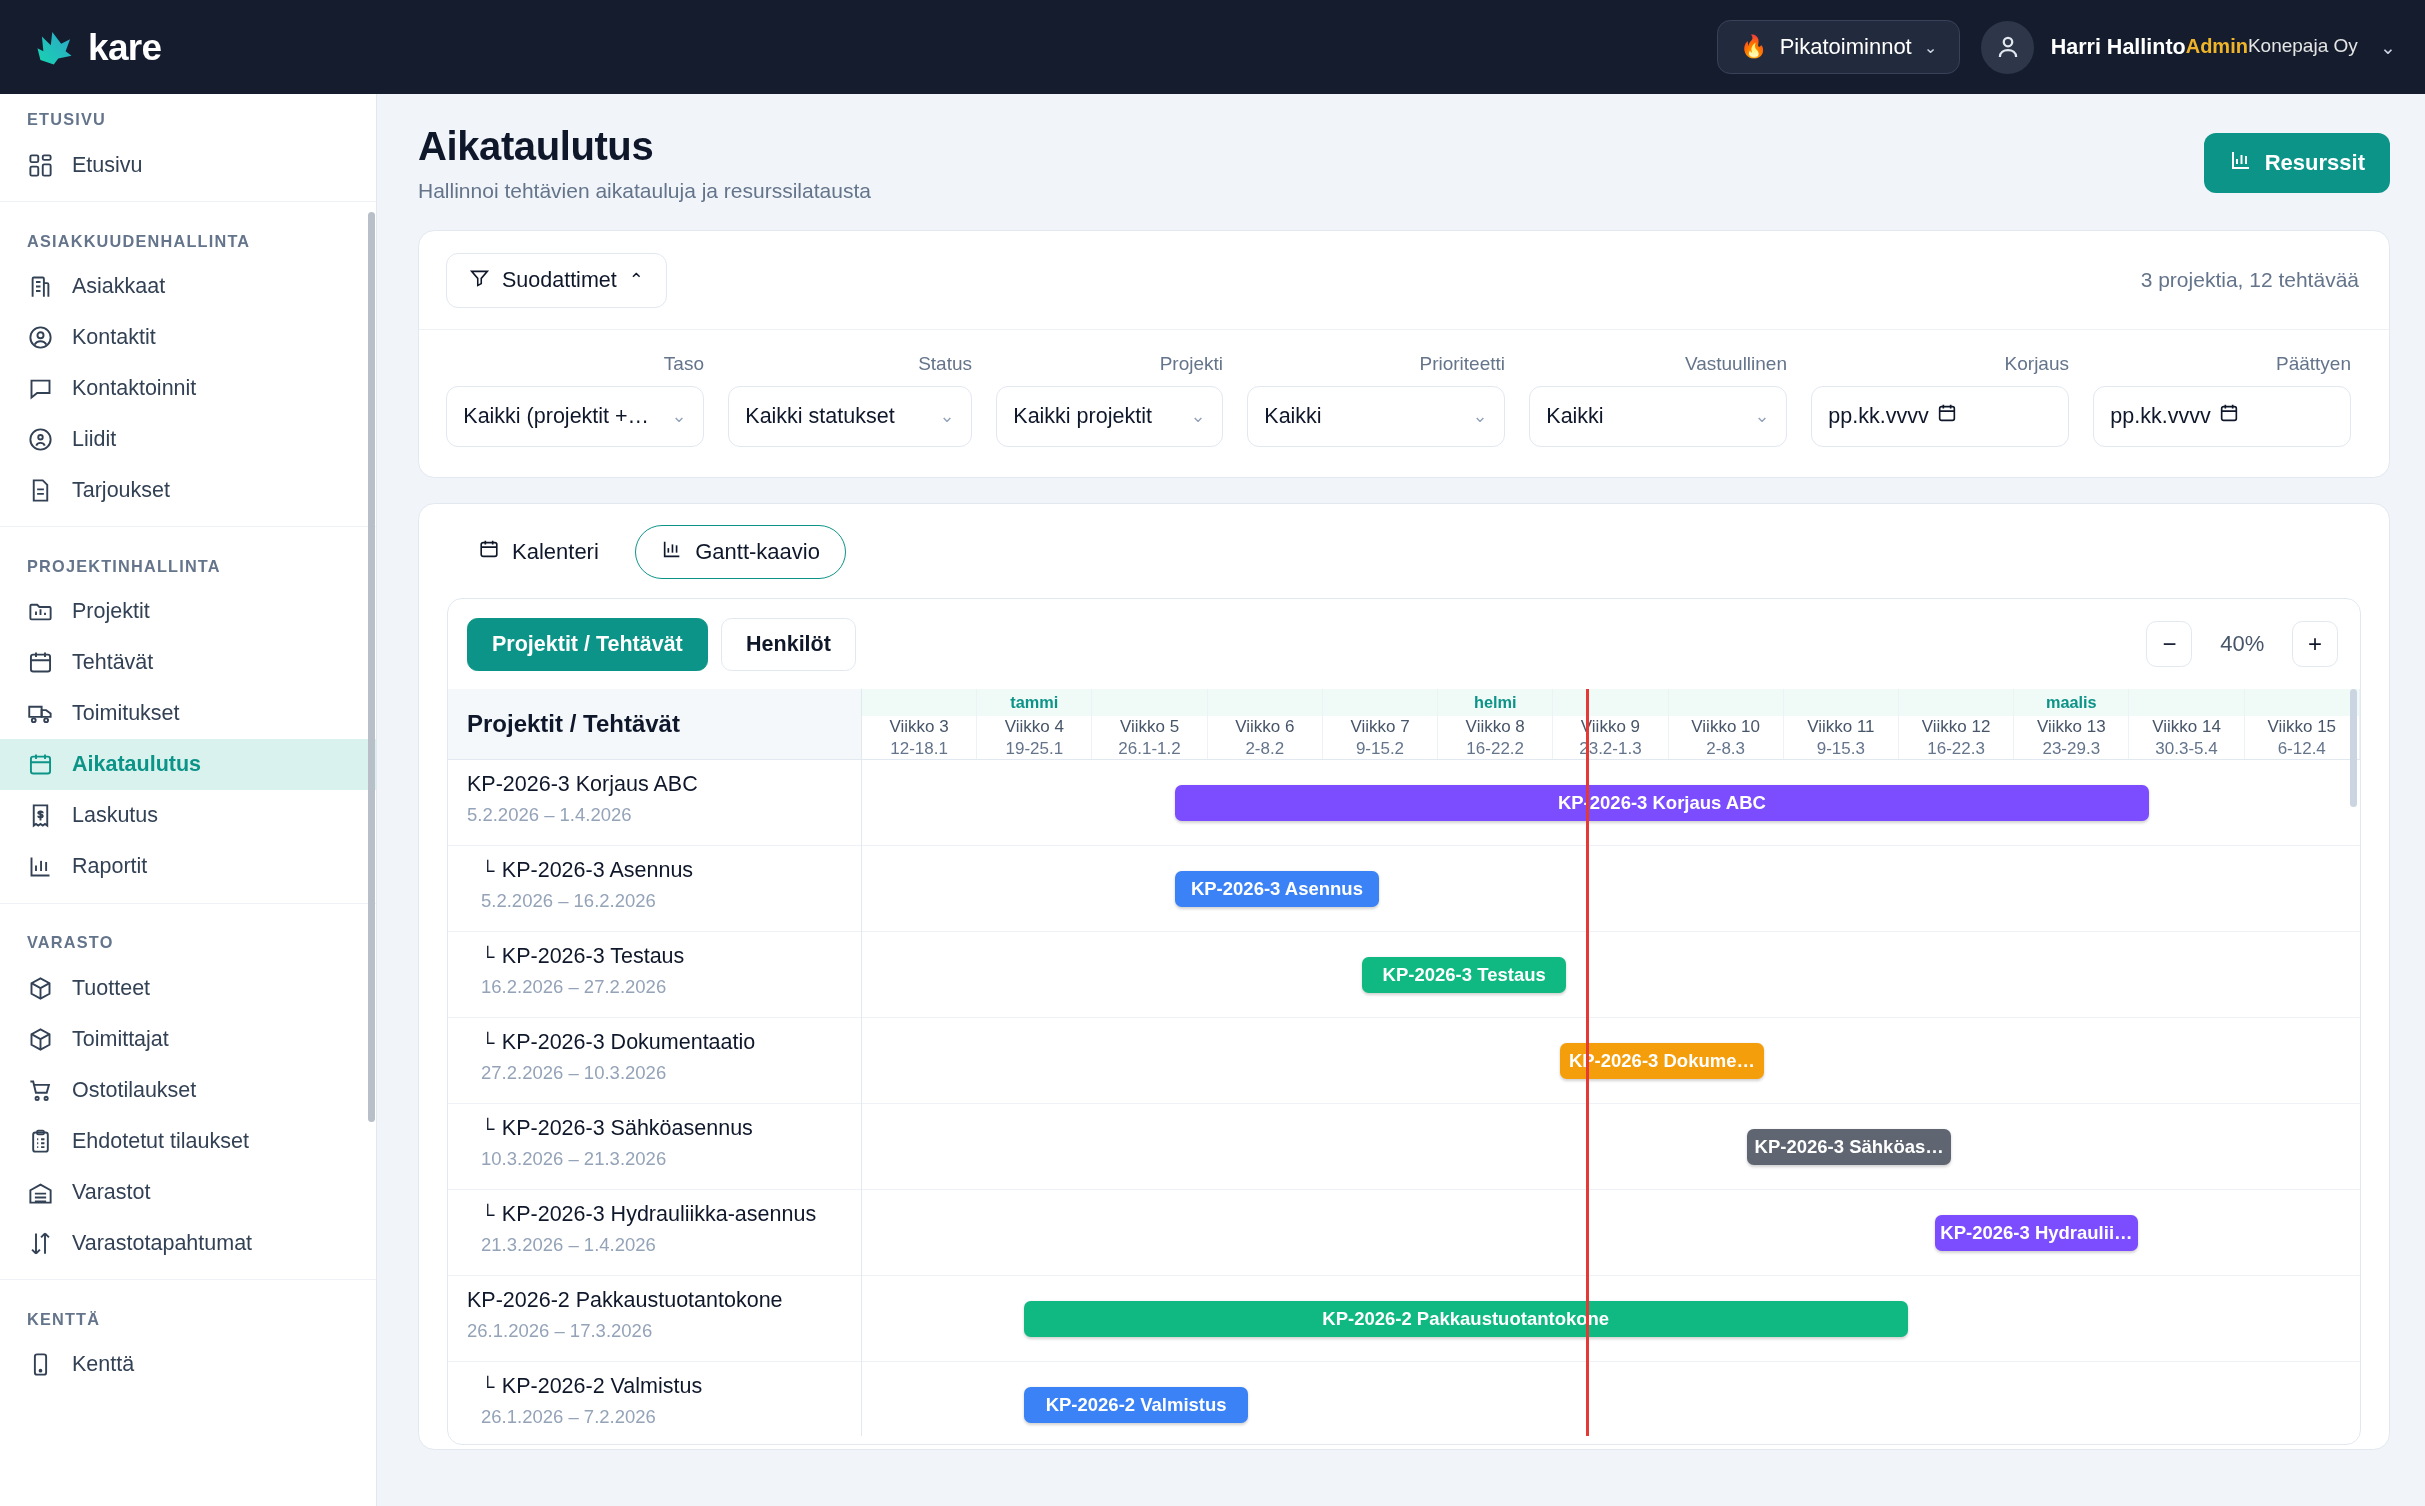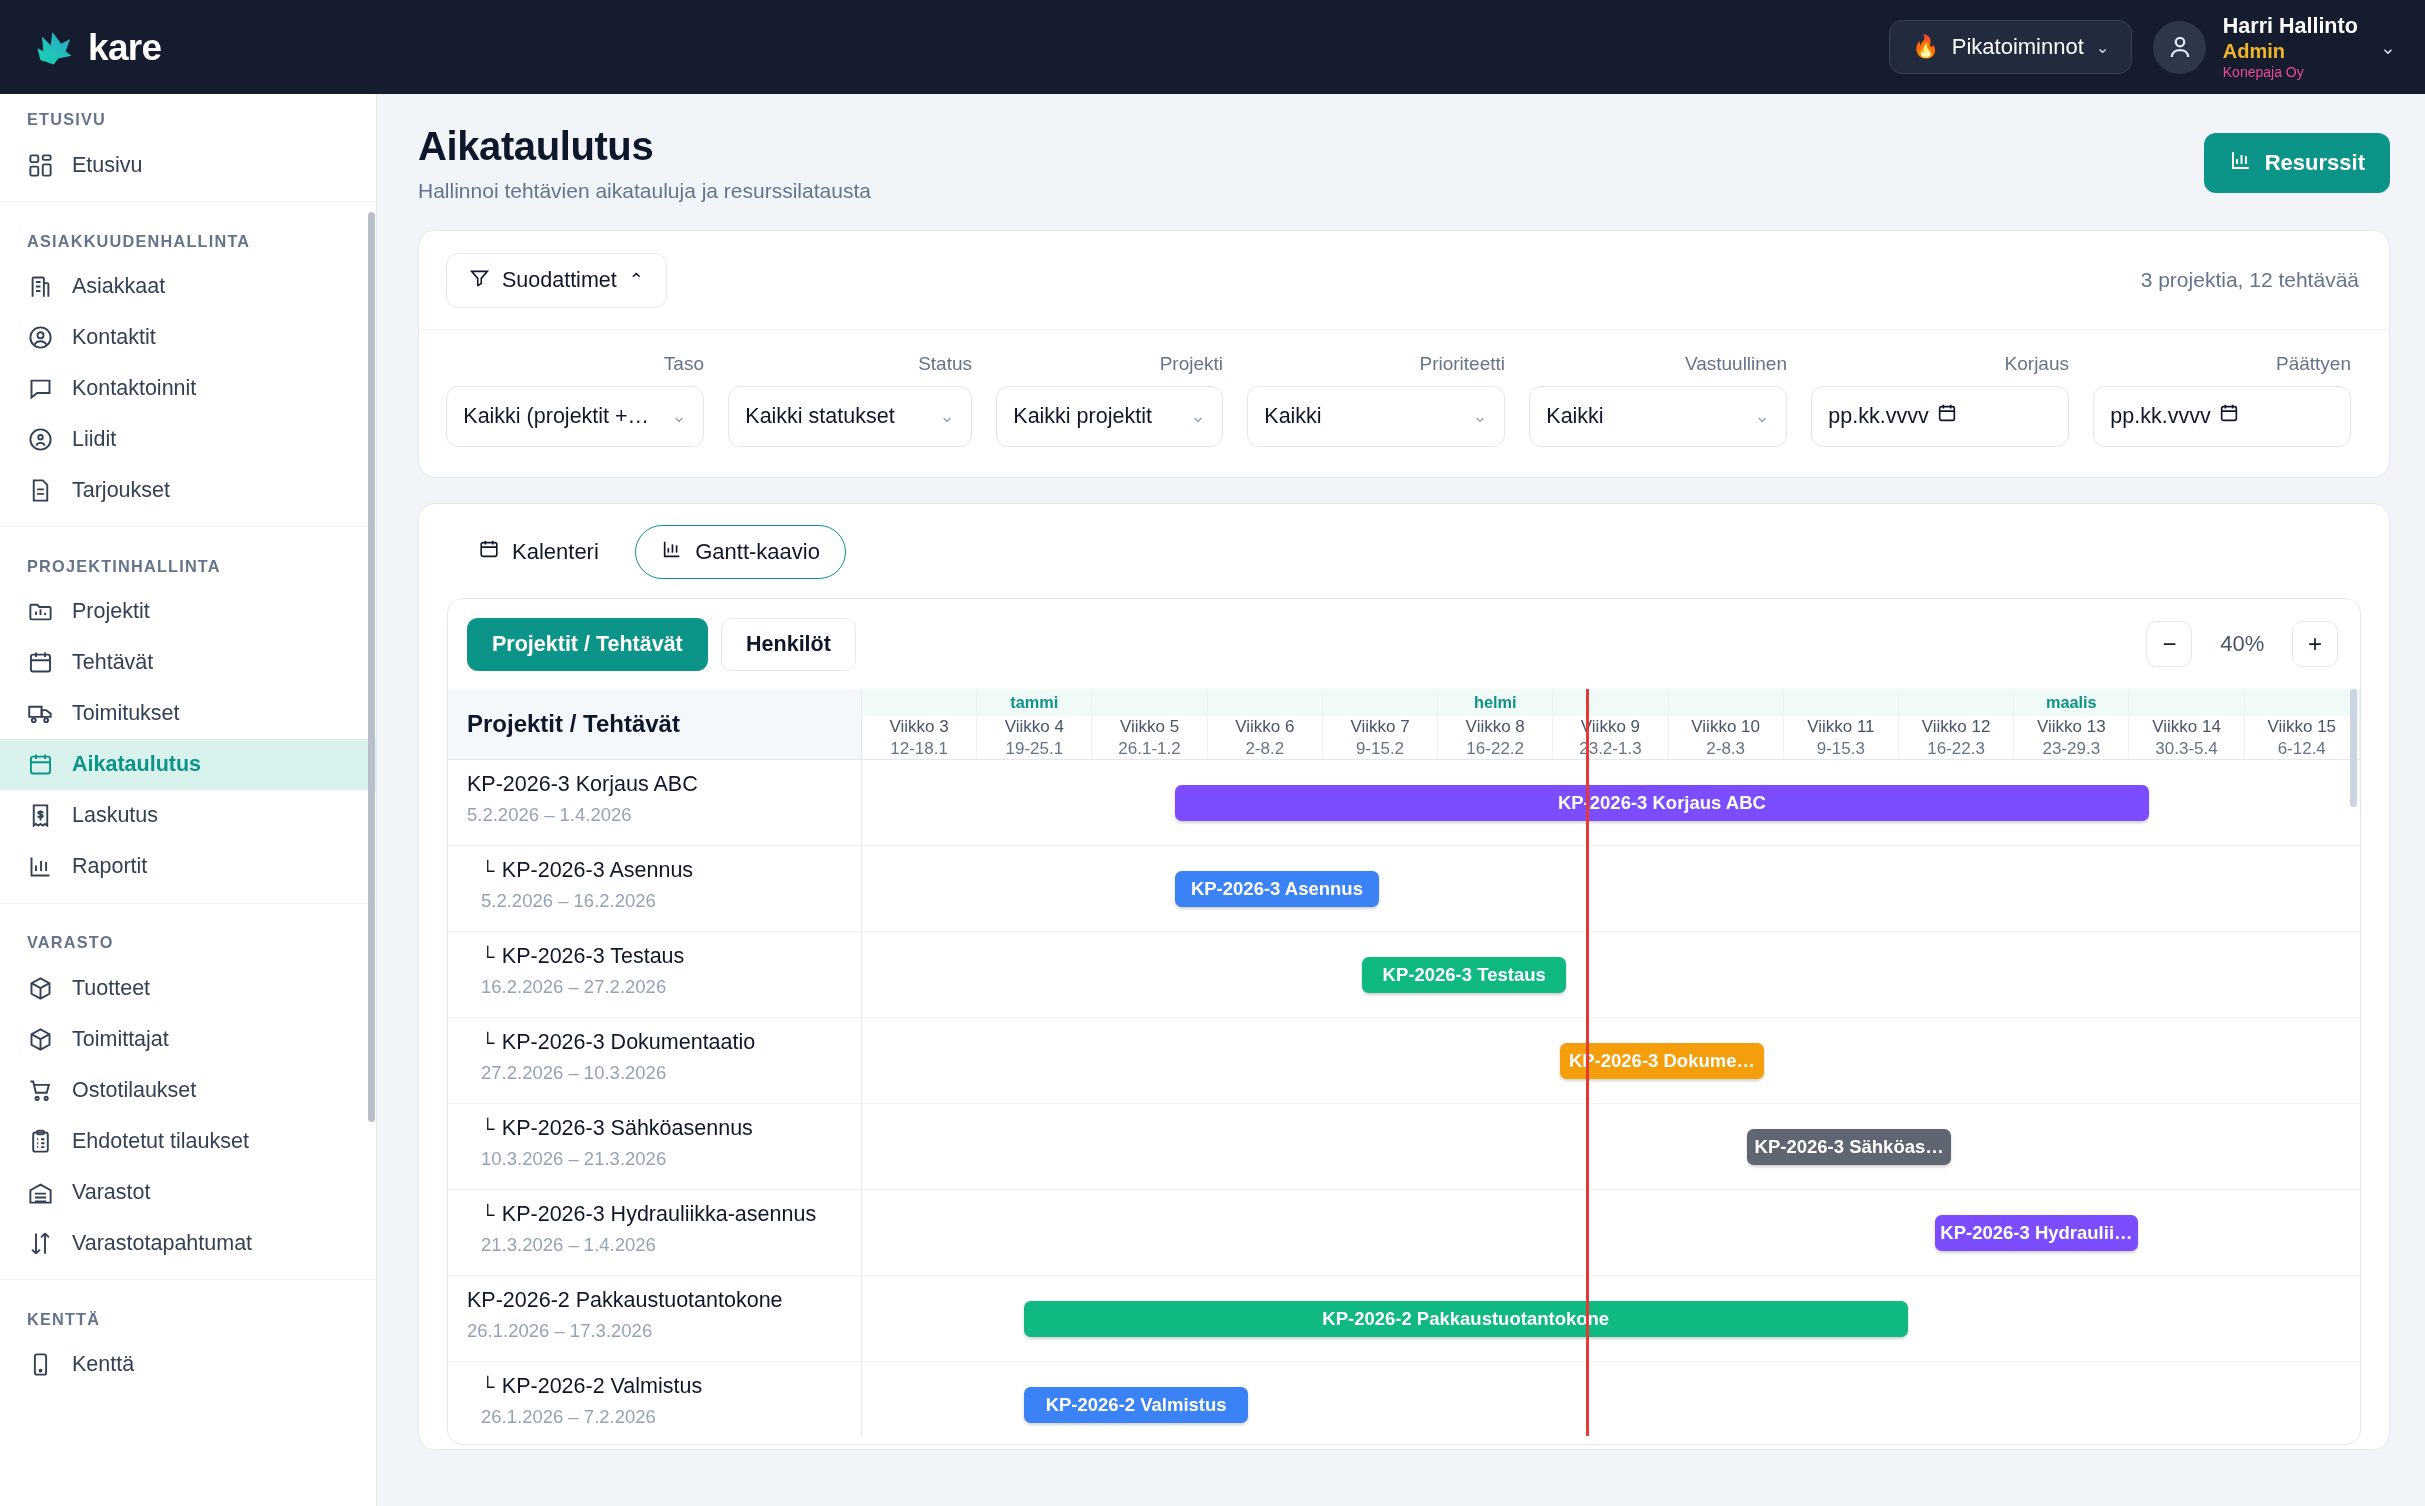--- a/index.html
+++ b/index.html
@@ -32,24 +32,24 @@
     border-radius: 13.3px; padding: 12.6px 22px;
     color: #fff; font-size: 22px;
   }
   .flame { font-size: 22px; line-height: 1; }
   .chev { font-size: 16.3px; color: #cbd5e1; }
   .user-block { display: flex; align-items: center; gap: 16.3px; }
   .avatar {
     width: 53px; height: 53px; border-radius: 50%;
     background: #2e374a; display: flex; align-items: center; justify-content: center;
   }
-  .user-meta { display: flex; flex-direction: column; line-height: 1.22; }
+  .user-meta { display: flex; flex-direction: row; line-height: 1.22; }
   .user-name { color: #fff; font-size: 21.5px; font-weight: 700; }
   .user-role { color: #f0b429; font-size: 20px; font-weight: 700; }
-  .user-org  { color: #ec4899; font-size: 14px; }
+  .user-org  { color: #e5e5e5; font-size: 19px; }
   .user-chev { color: #cbd5e1; font-size: 19px; margin-left: 6px; }
 
   
   .shell { display: flex; width: 2426px; height: 1413px; }
 
   
   .sidebar {
     width: 377px; height: 1413px; background: #ffffff;
     border-right: 0.7px solid #e2e8f0;
     overflow: hidden; position: relative;

